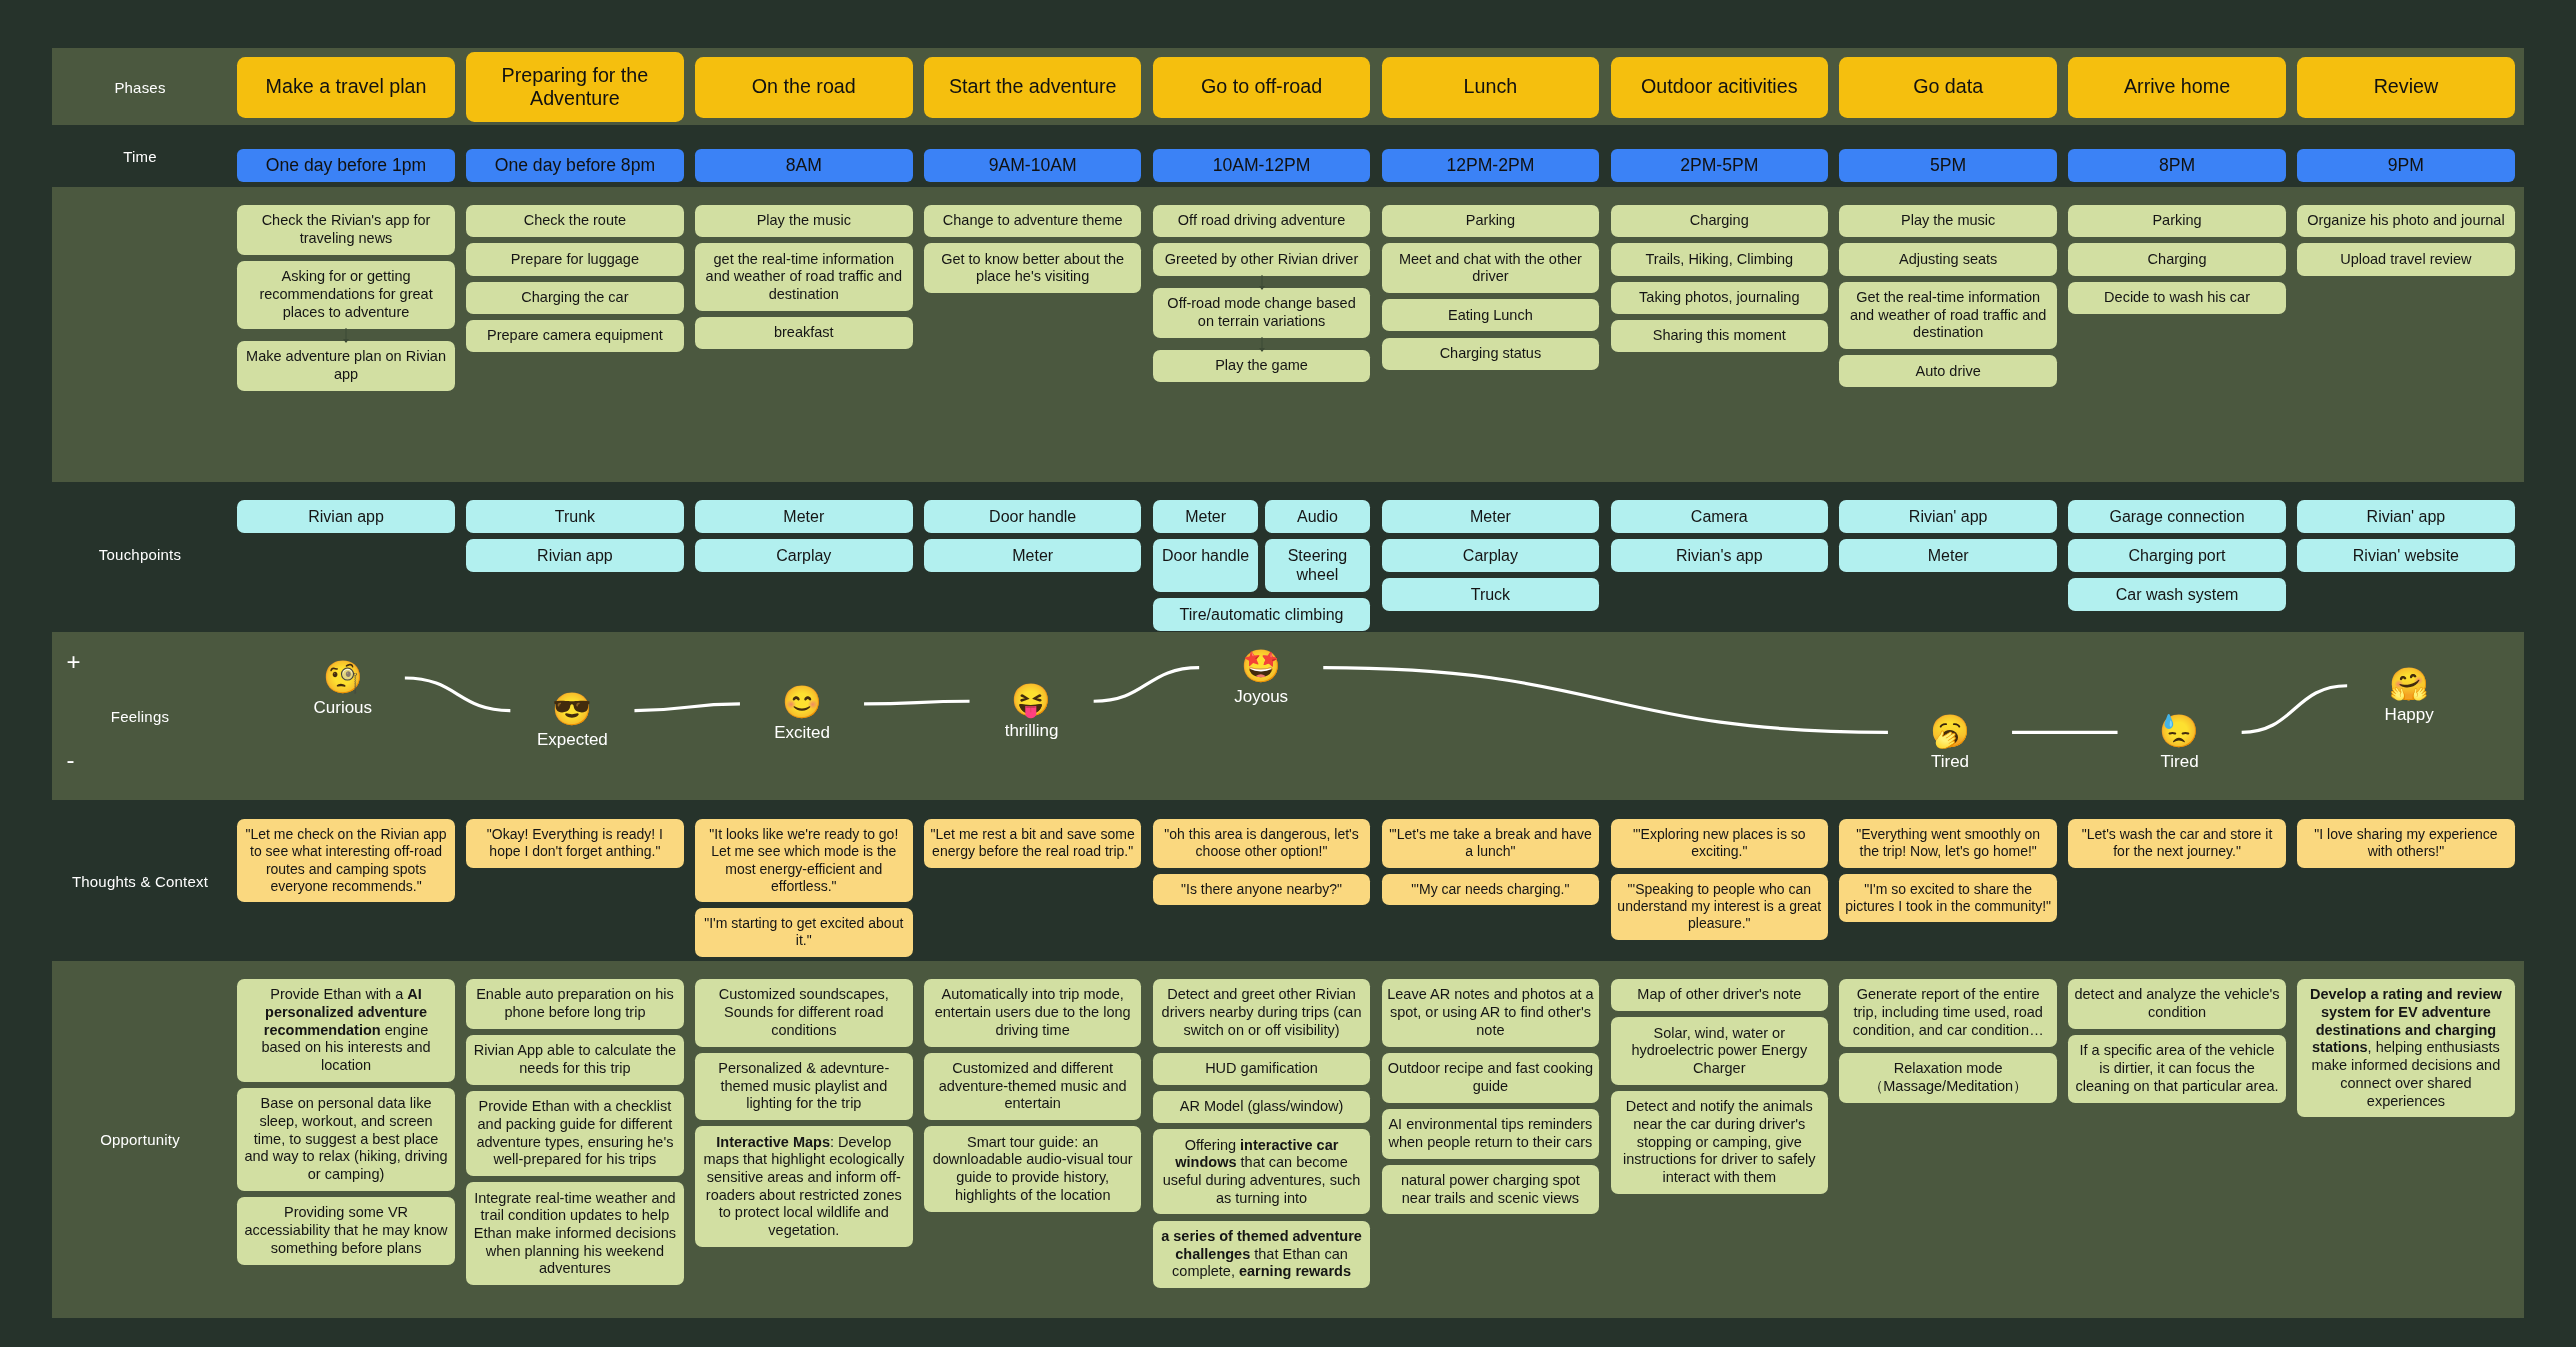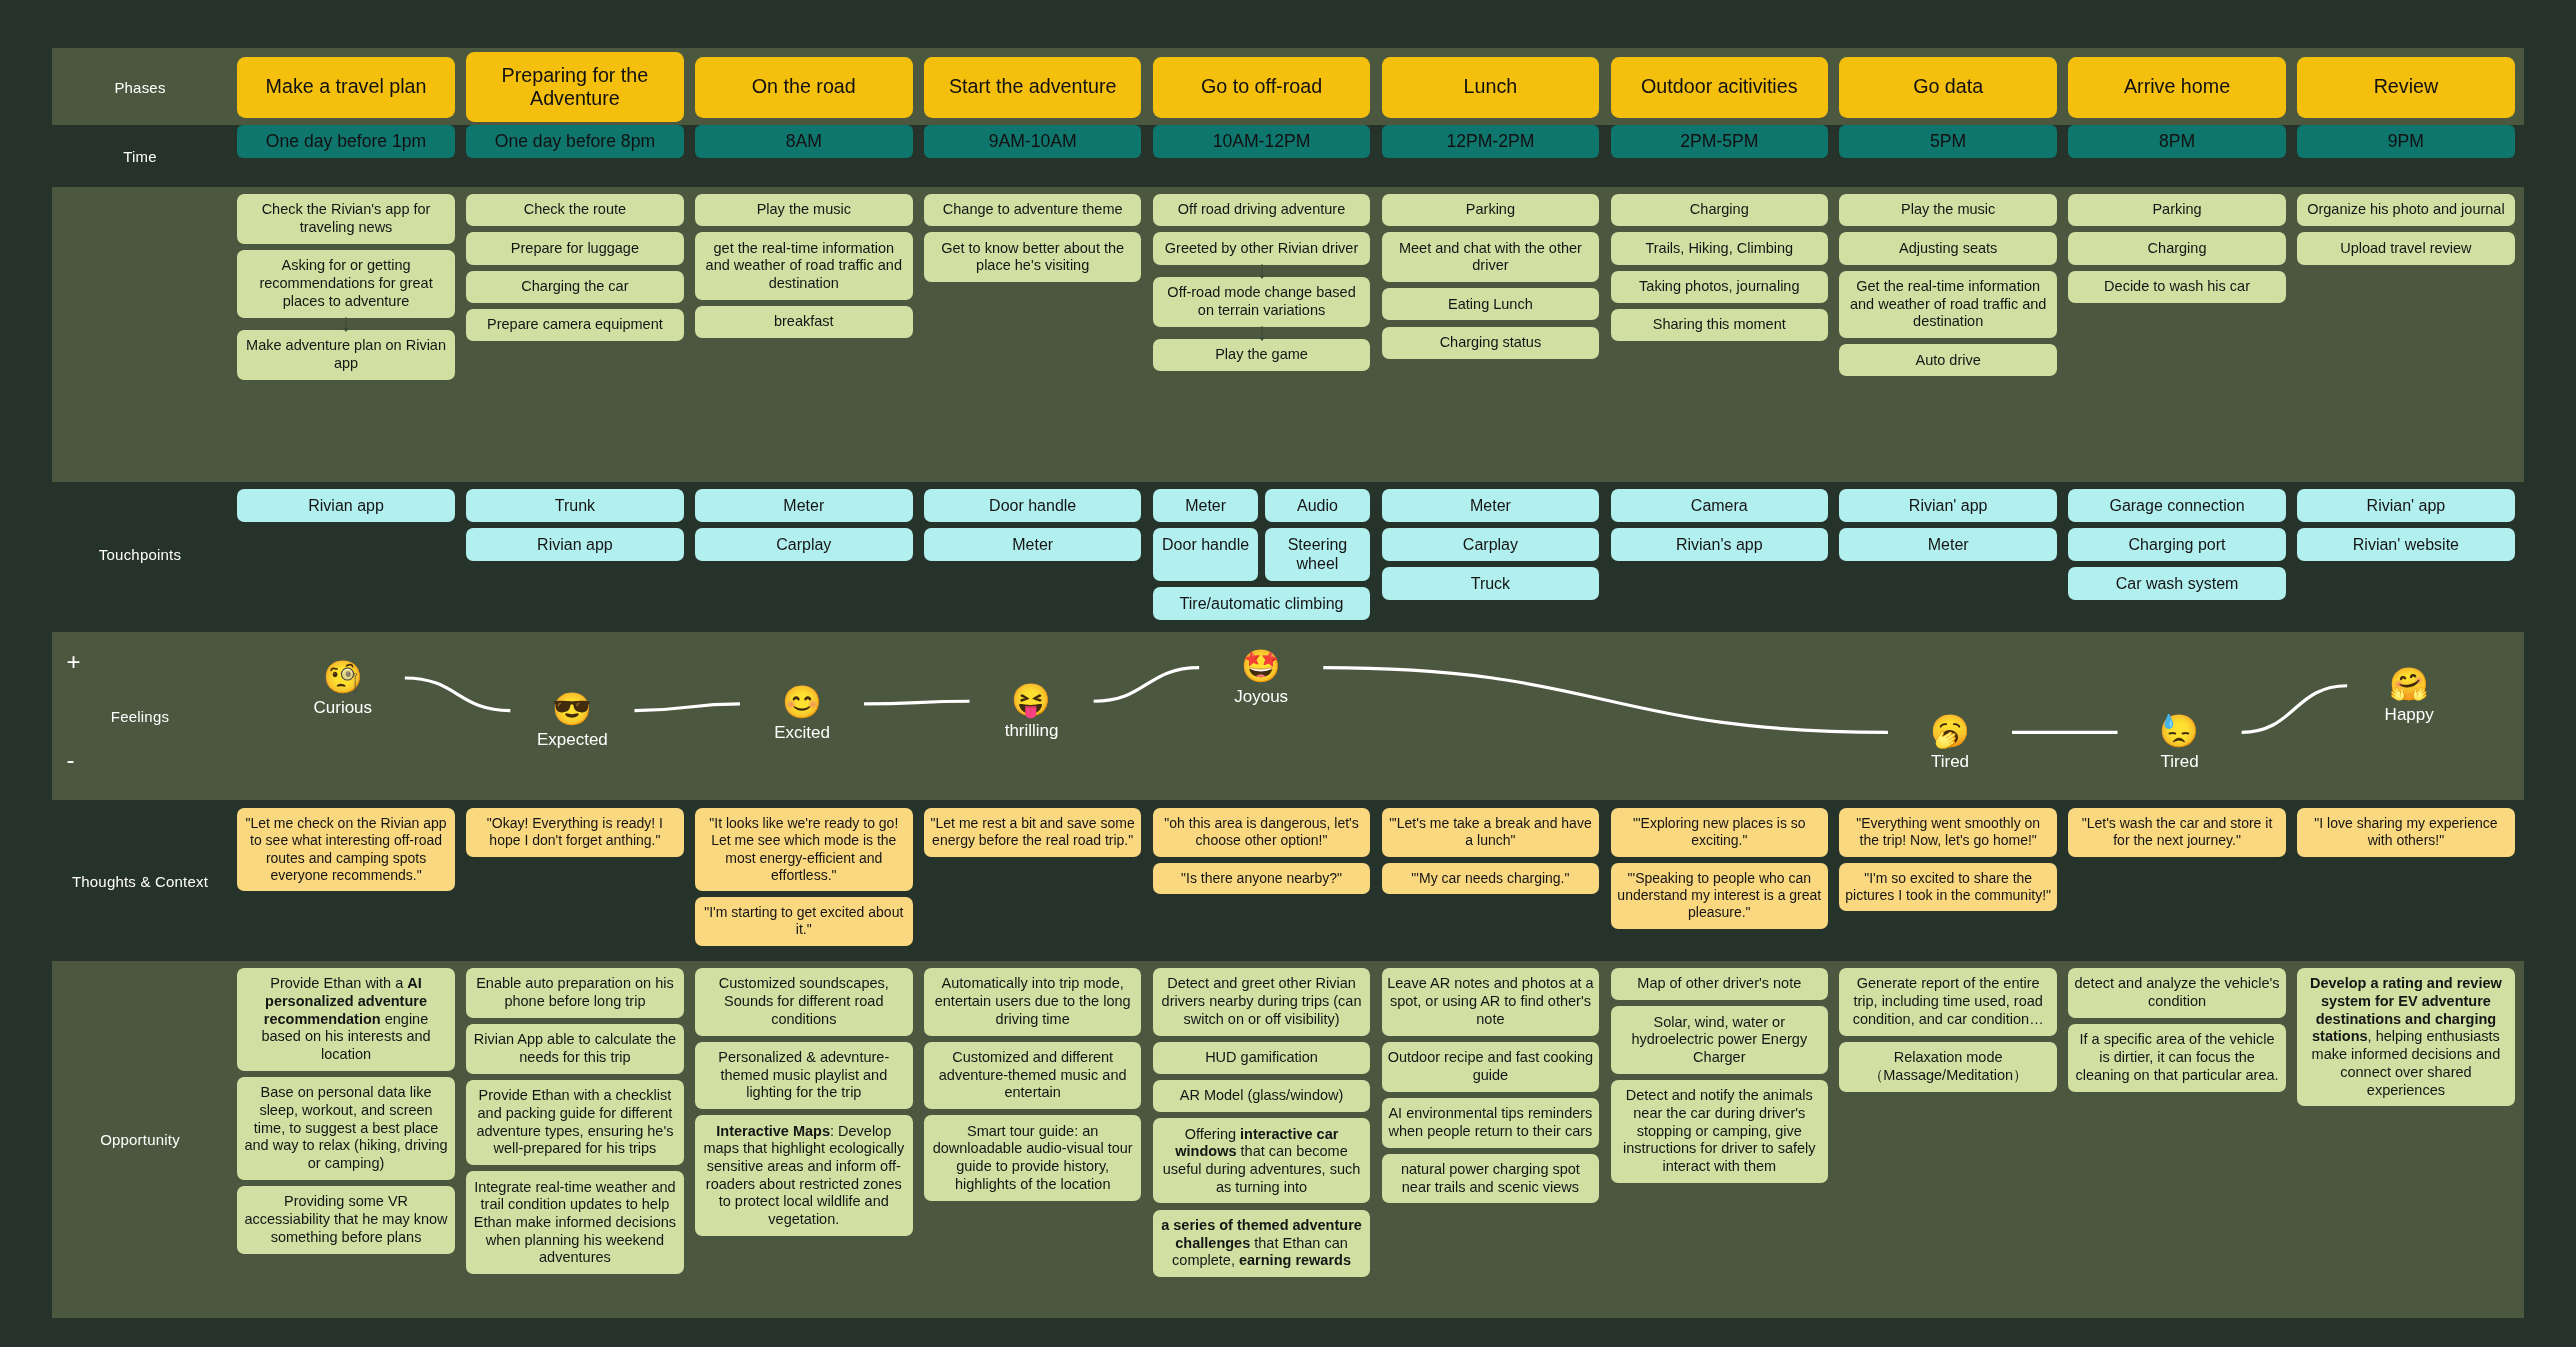--- a/index.html
+++ b/index.html
@@ -30,26 +30,26 @@
   
   .phase-chip {
     background: #f5bf0e; color: #111; border-radius: 8.3px;
     padding: 11.4px 5.2px; text-align: center; font-size: 19.7px; line-height: 1.18;
     min-height: 61px; display: flex; align-items: center; justify-content: center;
   }
   .band-phases .col { justify-content: center; }
 
   
   .time-chip {
-    background: #0f766e; color: #111; border-radius: 6.2px;
-    padding: 6.2px 4.1px; text-align: center; font-size: 17.6px; line-height: 1.15;
+    background: #3b82f6; color: #111; border-radius: 6.2px;
+    padding: 6.2px 4.1px; text-align: center; font-size: 17.6px; line-height: 1.15; margin-top: 24px;
   }
 
   
-  .stack { display: flex; flex-direction: column; gap: 6.2px; padding-top: 7.2px; }
+  .stack { display: flex; flex-direction: column; gap: 6.2px; padding-top: 7.2px; margin-top: 11px; }
   .card {
     border-radius: 7.2px; color: #151515; text-align: center;
     font-size: 14.5px; line-height: 1.22; padding: 7.2px 5.2px;
   }
   .card.green { background: #d2dfa2; }
   .card.cyan  { background: #b2f0ef; font-size: 16px; padding: 6.7px 5.2px; }
   .card.amber { background: #fad87f; font-size: 14px; }
   .card b { font-weight: bold; }
 
   .pair { display: flex; gap: 6.2px; }

